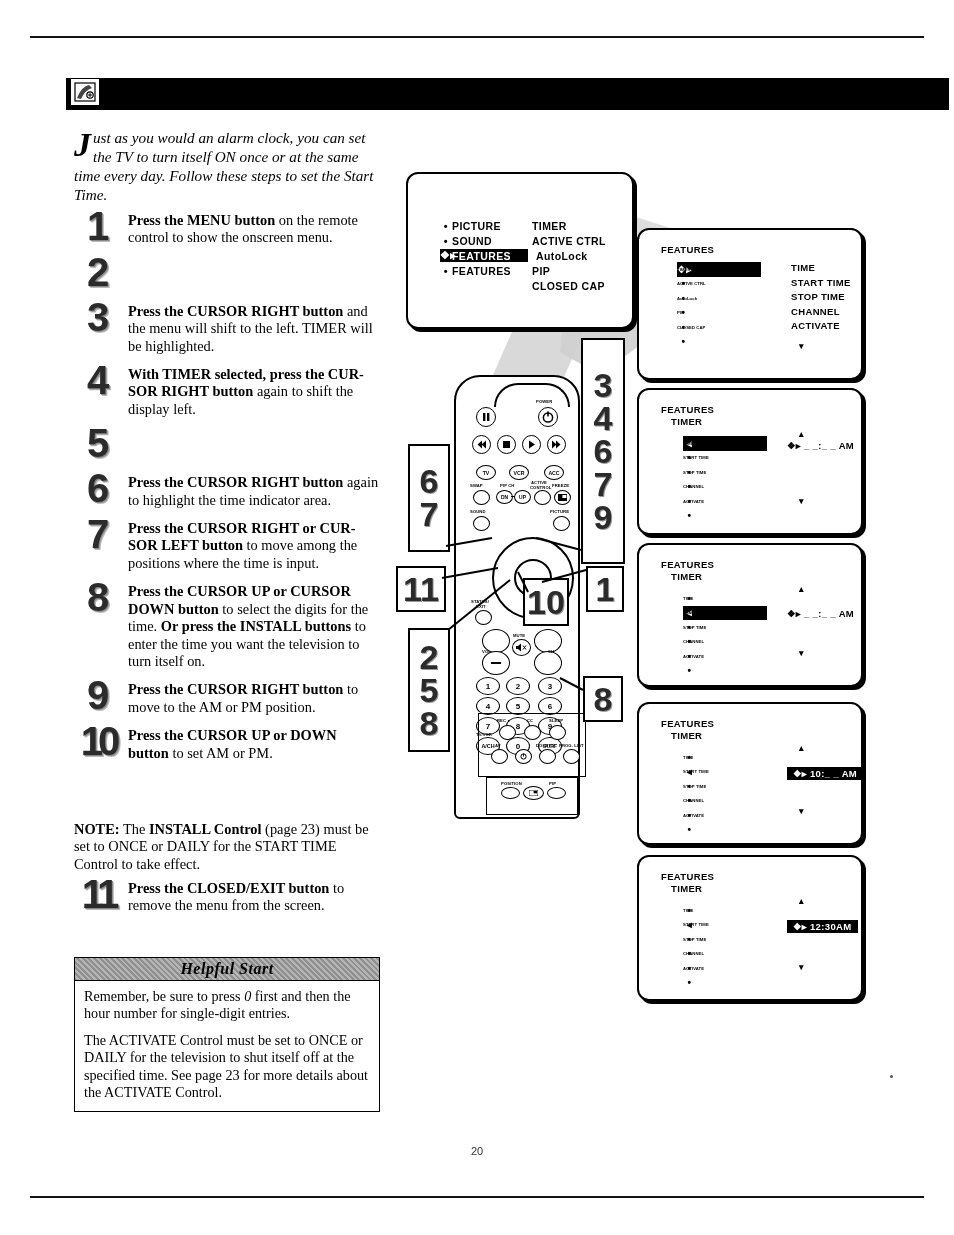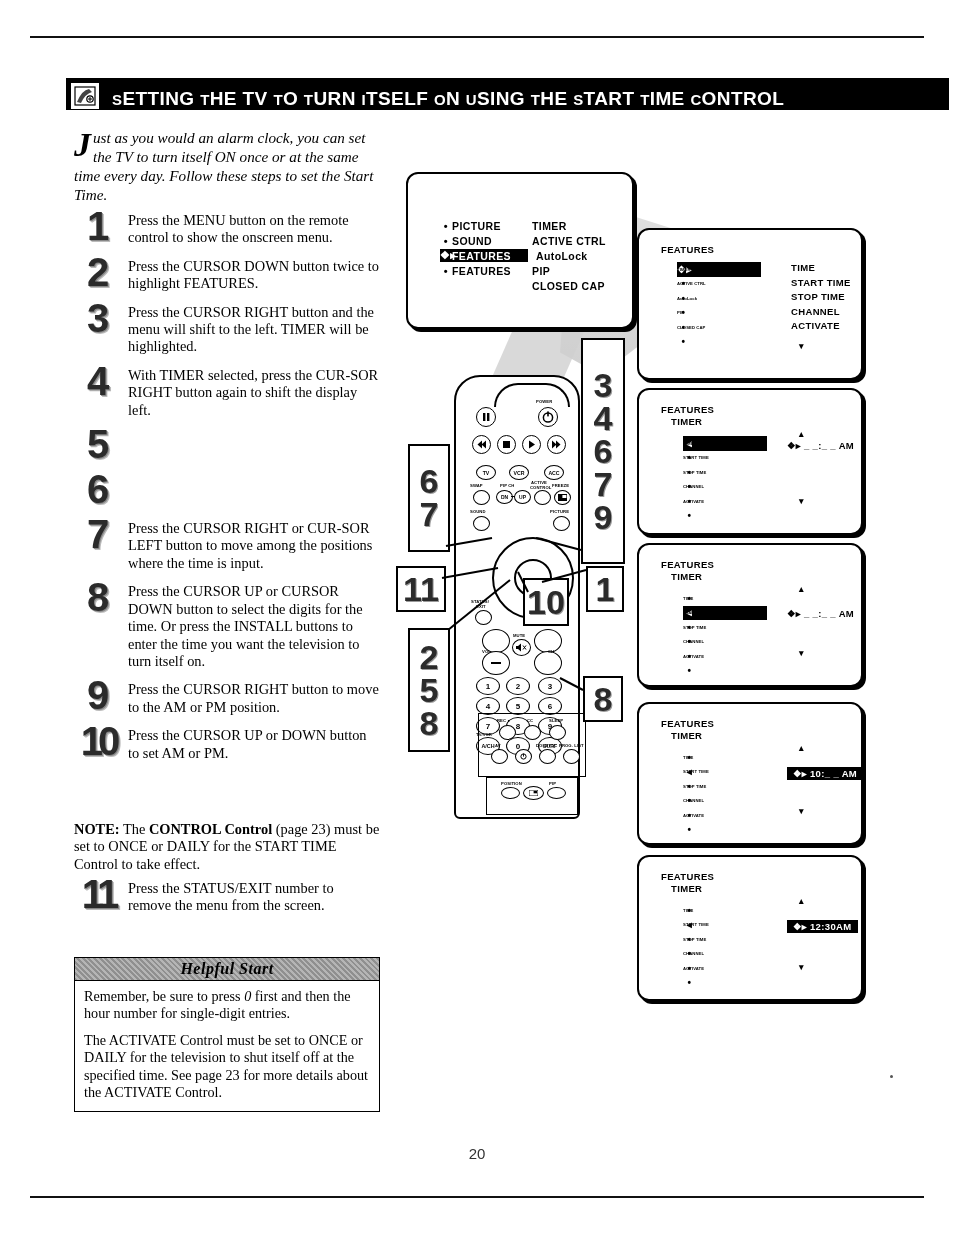--- a/index.html
+++ b/index.html
@@ -6,42 +6,42 @@
   body{width:954px;height:1235px;position:relative;font-family:"Liberation Serif",serif;color:#000;}
 
   .page{position:absolute;left:0;top:0;width:954px;height:1235px;overflow:hidden;}
 
   
   .rule-top{position:absolute;left:30px;top:36px;width:894px;height:2px;background:#111;}
   .rule-bot{position:absolute;left:30px;top:1196px;width:894px;height:2px;background:#111;}
 
   
   .titlebar{position:absolute;left:66px;top:78px;width:883px;height:32px;background:#000;
-            display:flex;align-items:flex-end;}
+            display:flex;align-items:flex-start;flex-direction:column;}
   .title-icon{width:28px;height:26px;margin-left:4px;background:#fff;border:1px solid #000;
               display:flex;align-items:center;justify-content:center;flex:none;}
   .title-text{color:#fff;font-family:"Liberation Sans",sans-serif;font-weight:bold;
               font-size:19px;letter-spacing:.4px;margin-left:12px;white-space:nowrap;}
   .title-text .sm{font-size:15px;}
 
   
   .leftcol{position:absolute;left:74px;top:128px;width:306px;}
   .intro{font-style:italic;font-size:15.2px;line-height:19px;text-align:left;}
   .intro .dropcap{float:left;font-size:34px;font-style:italic;font-weight:bold;
                   line-height:30px;padding:2px 2px 0 0;font-family:"Liberation Serif",serif;}
 
   .steps{position:absolute;left:74px;top:212px;width:306px;}
   .step{position:relative;min-height:34px;margin-bottom:11px;padding-left:54px;}
   .step .num{position:absolute;left:0;top:-6px;width:48px;text-align:center;
              font-family:"Liberation Sans",sans-serif;font-weight:bold;font-size:40px;
              line-height:40px;color:#2b2b2b;
              text-shadow:1px 1px 0 #888, 2px 2px 0 #bbb;}
   .step .num.narrow{letter-spacing:-5px;}
   .step .txt{font-size:14.4px;line-height:17.4px;}
-  .step b{font-weight:normal;text-align:center;}
+  .step b{font-weight:bold;text-align:center;}
 
   .note{position:absolute;left:74px;top:821px;width:306px;font-size:14.4px;line-height:17.4px;}
 
   .step11{position:absolute;left:74px;top:880px;width:306px;}
 
   
   .hint{position:absolute;left:74px;top:957px;width:304px;border:1px solid #000;background:#fff;}
   .hint-head{height:22px;background:#9a9a9a;
              background-image:repeating-linear-gradient(45deg,#8f8f8f 0 2px,#b5b5b5 2px 4px);
              border-bottom:1px solid #000;display:flex;align-items:center;justify-content:center;}
@@ -109,21 +109,21 @@
   .base{position:absolute;left:30px;top:400px;width:90px;height:36px;border:1.6px solid #000;}
 
   
   .callout{position:absolute;border:2px solid #000;background:#fff;z-index:3;
            font-family:"Liberation Sans",sans-serif;font-weight:bold;
            display:flex;flex-direction:column;align-items:center;justify-content:center;
            color:#2b2b2b;}
   .callout span{font-size:34px;line-height:33px;text-shadow:1px 1px 0 #999;}
 
   .pagenum{position:absolute;left:0;top:1145px;width:954px;text-align:center;
-           font-family:"Liberation Sans",sans-serif;font-size:15px;color:#333;}
+           font-family:"Liberation Sans",sans-serif;font-size:11px;color:#333;}
   .edge-tick{position:absolute;left:890px;top:1075px;width:3px;height:3px;background:#555;border-radius:50%;}
 </style>
 </head>
 <body>
 
 <div class="page">
 
   <div class="rule-top"></div>
   <div class="rule-bot"></div>
 
@@ -150,62 +150,62 @@
     </div>
   </div>
 
   <div class="steps" id="steps-root">
       <div class="step">
         <div class="num">1</div>
         <div class="txt"><b>Press the MENU button</b> on the remote control to show the onscreen menu.</div>
       </div>
       <div class="step">
         <div class="num">2</div>
-        <div class="txt"><b>Press the CURSOR DOWN button</b> twice to highlight FEATURES.</div>
       </div>
       <div class="step">
         <div class="num">3</div>
         <div class="txt"><b>Press the CURSOR RIGHT button</b> and the menu will shift to the left. TIMER will be highlighted.</div>
       </div>
       <div class="step">
         <div class="num">4</div>
         <div class="txt"><b>With TIMER selected, press the CUR-SOR RIGHT button</b> again to shift the display left.</div>
       </div>
       <div class="step">
         <div class="num">5</div>
       </div>
       <div class="step">
         <div class="num">6</div>
+        <div class="txt"><b>Press the CURSOR RIGHT button</b> again to highlight the time indicator area.</div>
       </div>
       <div class="step">
         <div class="num">7</div>
         <div class="txt"><b>Press the CURSOR RIGHT or CUR-SOR LEFT button</b> to move among the positions where the time is input.</div>
       </div>
       <div class="step">
         <div class="num">8</div>
         <div class="txt"><b>Press the CURSOR UP or CURSOR DOWN button</b> to select the digits for the time. <b>Or press the INSTALL buttons</b> to enter the time you want the television to turn itself on.</div>
       </div>
       <div class="step">
         <div class="num">9</div>
         <div class="txt"><b>Press the CURSOR RIGHT button</b> to move to the AM or PM  position.</div>
       </div>
       <div class="step">
         <div class="num narrow">10</div>
         <div class="txt"><b>Press the CURSOR UP or DOWN button</b> to set AM or PM.</div>
       </div>
     </div>
 
   <div class="note">
-    <span id="note-text"><b>NOTE:</b> The <b>CONTROL Control</b> (page 23) must be set to ONCE or DAILY for the START TIME Control to take effect.</span>
+    <span id="note-text"><b>NOTE:</b> The <b>INSTALL Control</b> (page 23) must be set to ONCE or DAILY for the START TIME Control to take effect.</span>
   </div>
 
   <div class="step11">
     <div class="step" style="margin:0;">
       <div class="num narrow">11</div>
-      <div class="txt" id="step11-text"><b>Press the STATUS/EXIT number</b> to remove the menu from the screen.</div>
+      <div class="txt" id="step11-text"><b>Press the CLOSED/EXIT button</b> to remove the menu from the screen.</div>
     </div>
   </div>
 
   <div class="hint">
     <div class="hint-head">
       <span>Helpful Start</span>
     </div>
     <div class="hint-body" id="hint-body">
         <p>Remember, be sure to press <i>0</i> first and then the hour number for single-digit entries.</p>
         <p>The ACTIVATE Control must be set to ONCE or DAILY for the television to shut itself off at the specified time. See page 23 for more details about the ACTIVATE Control.</p>

